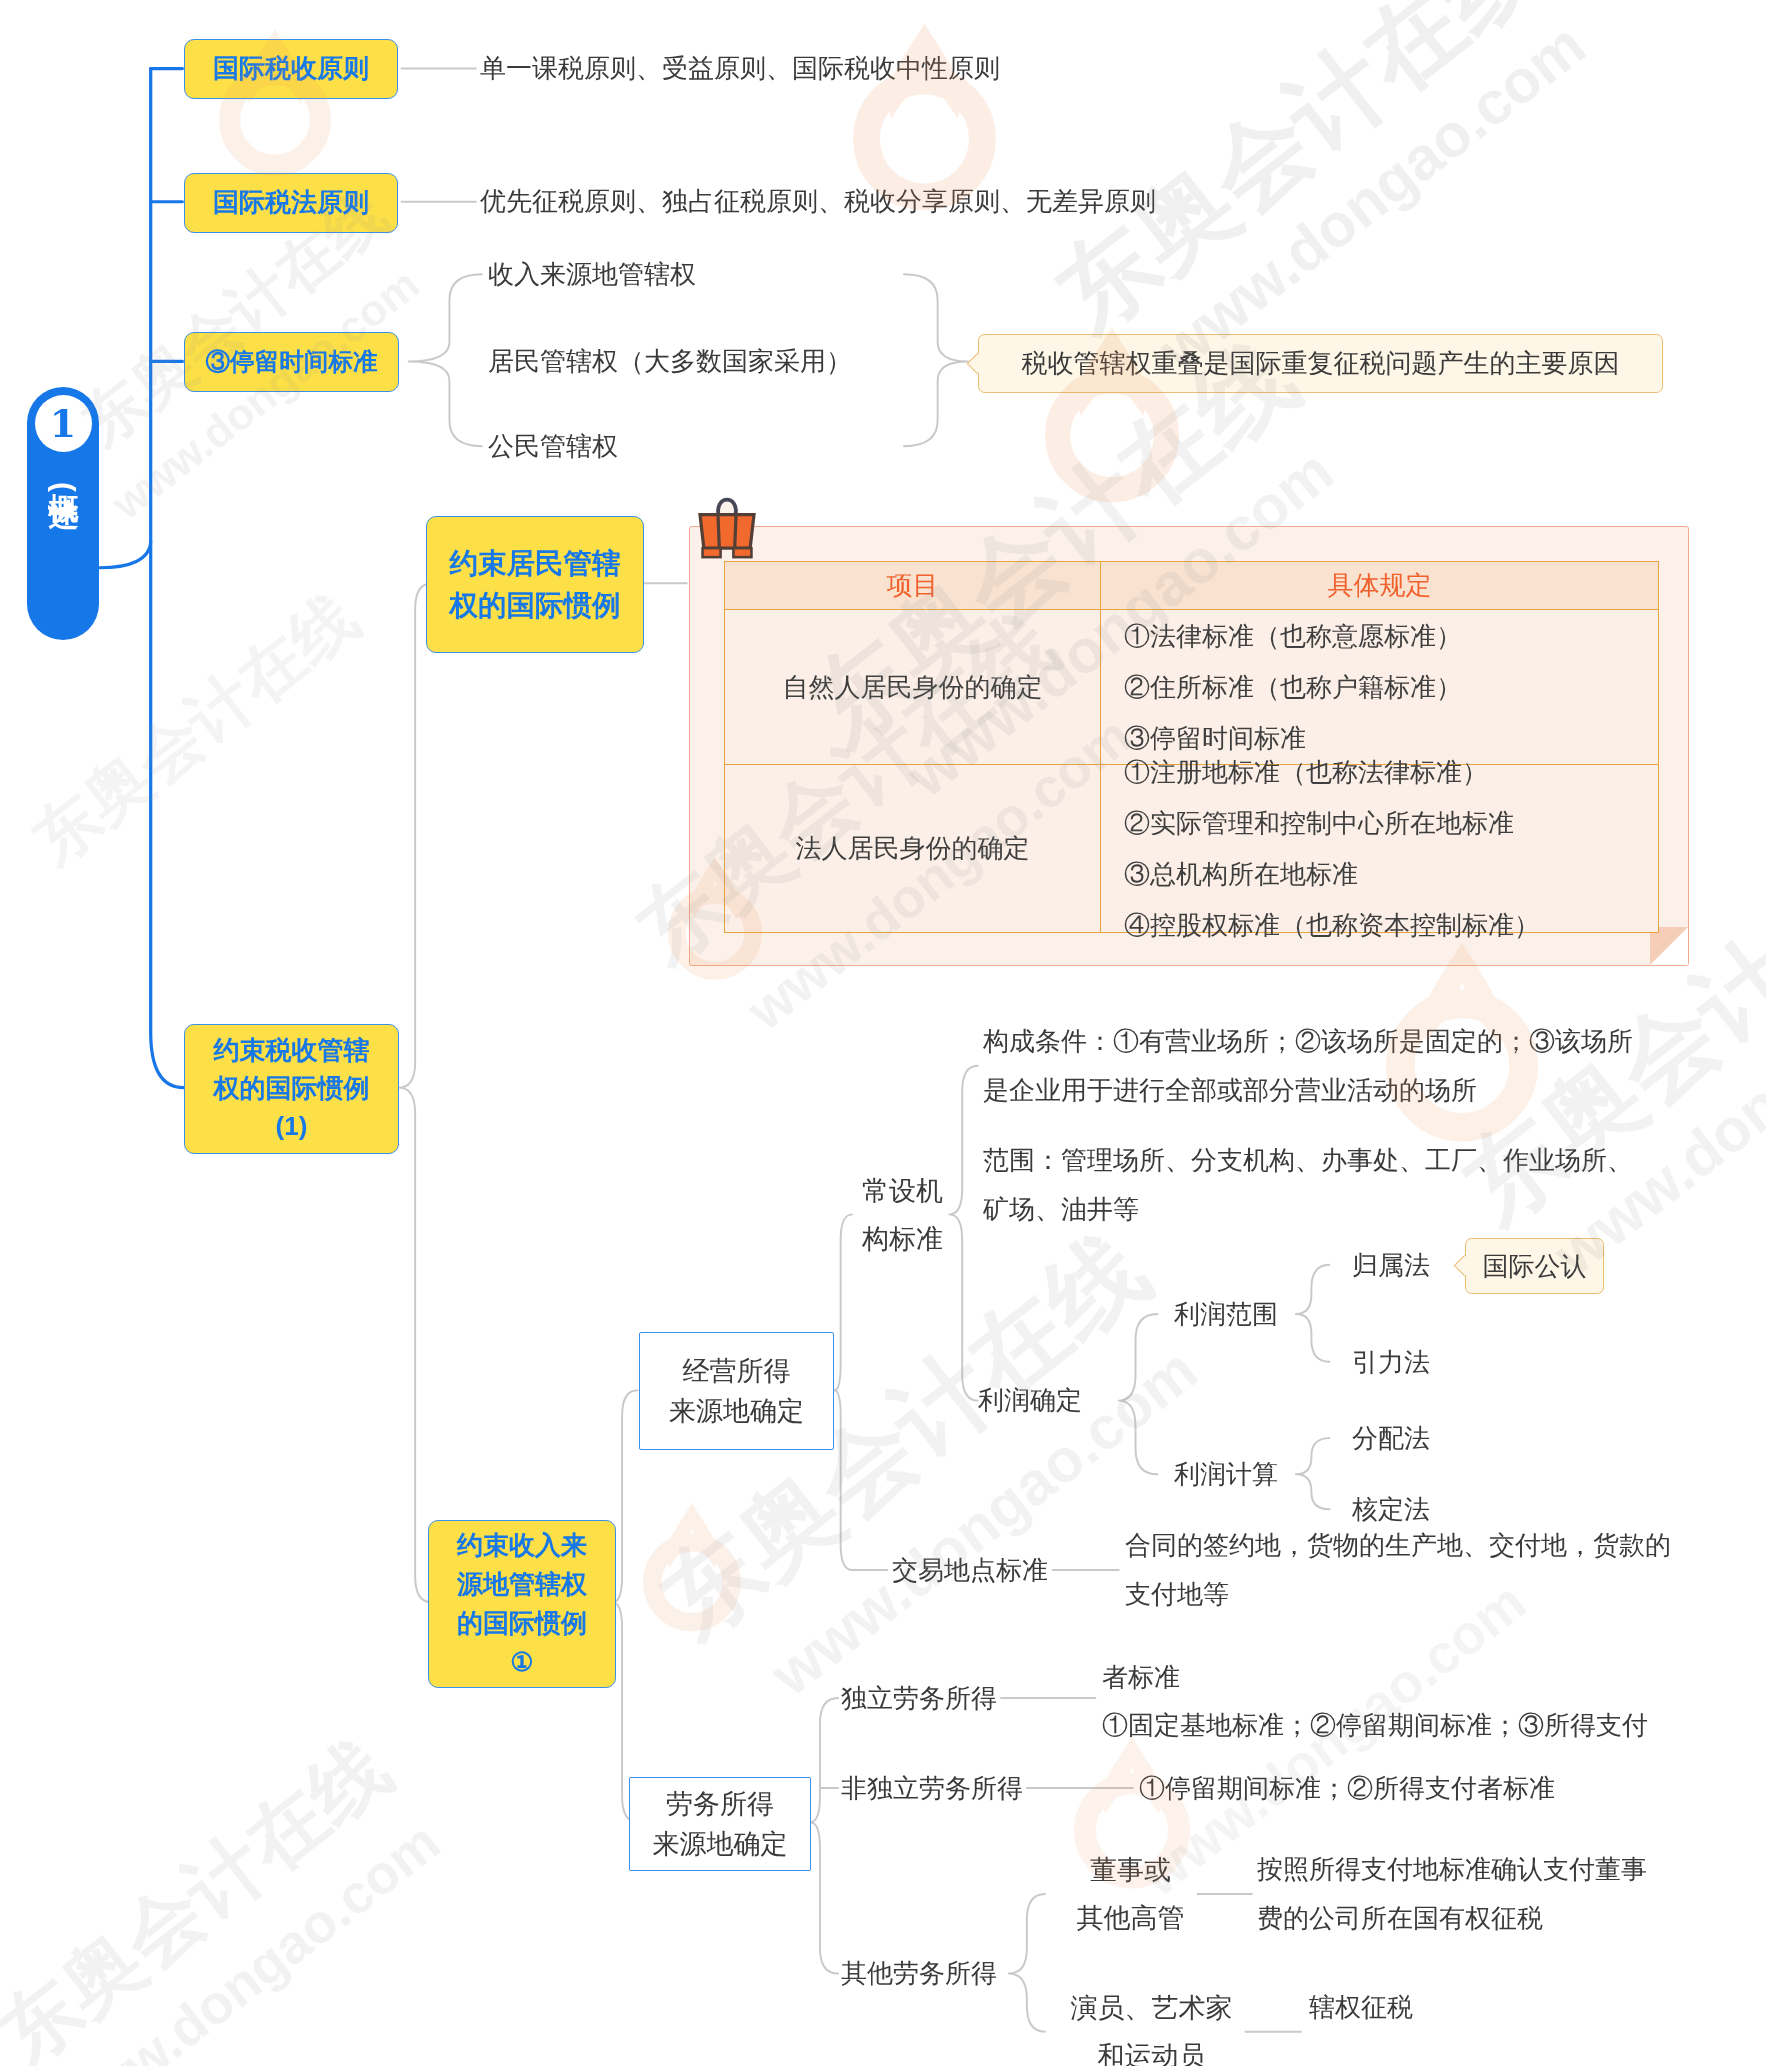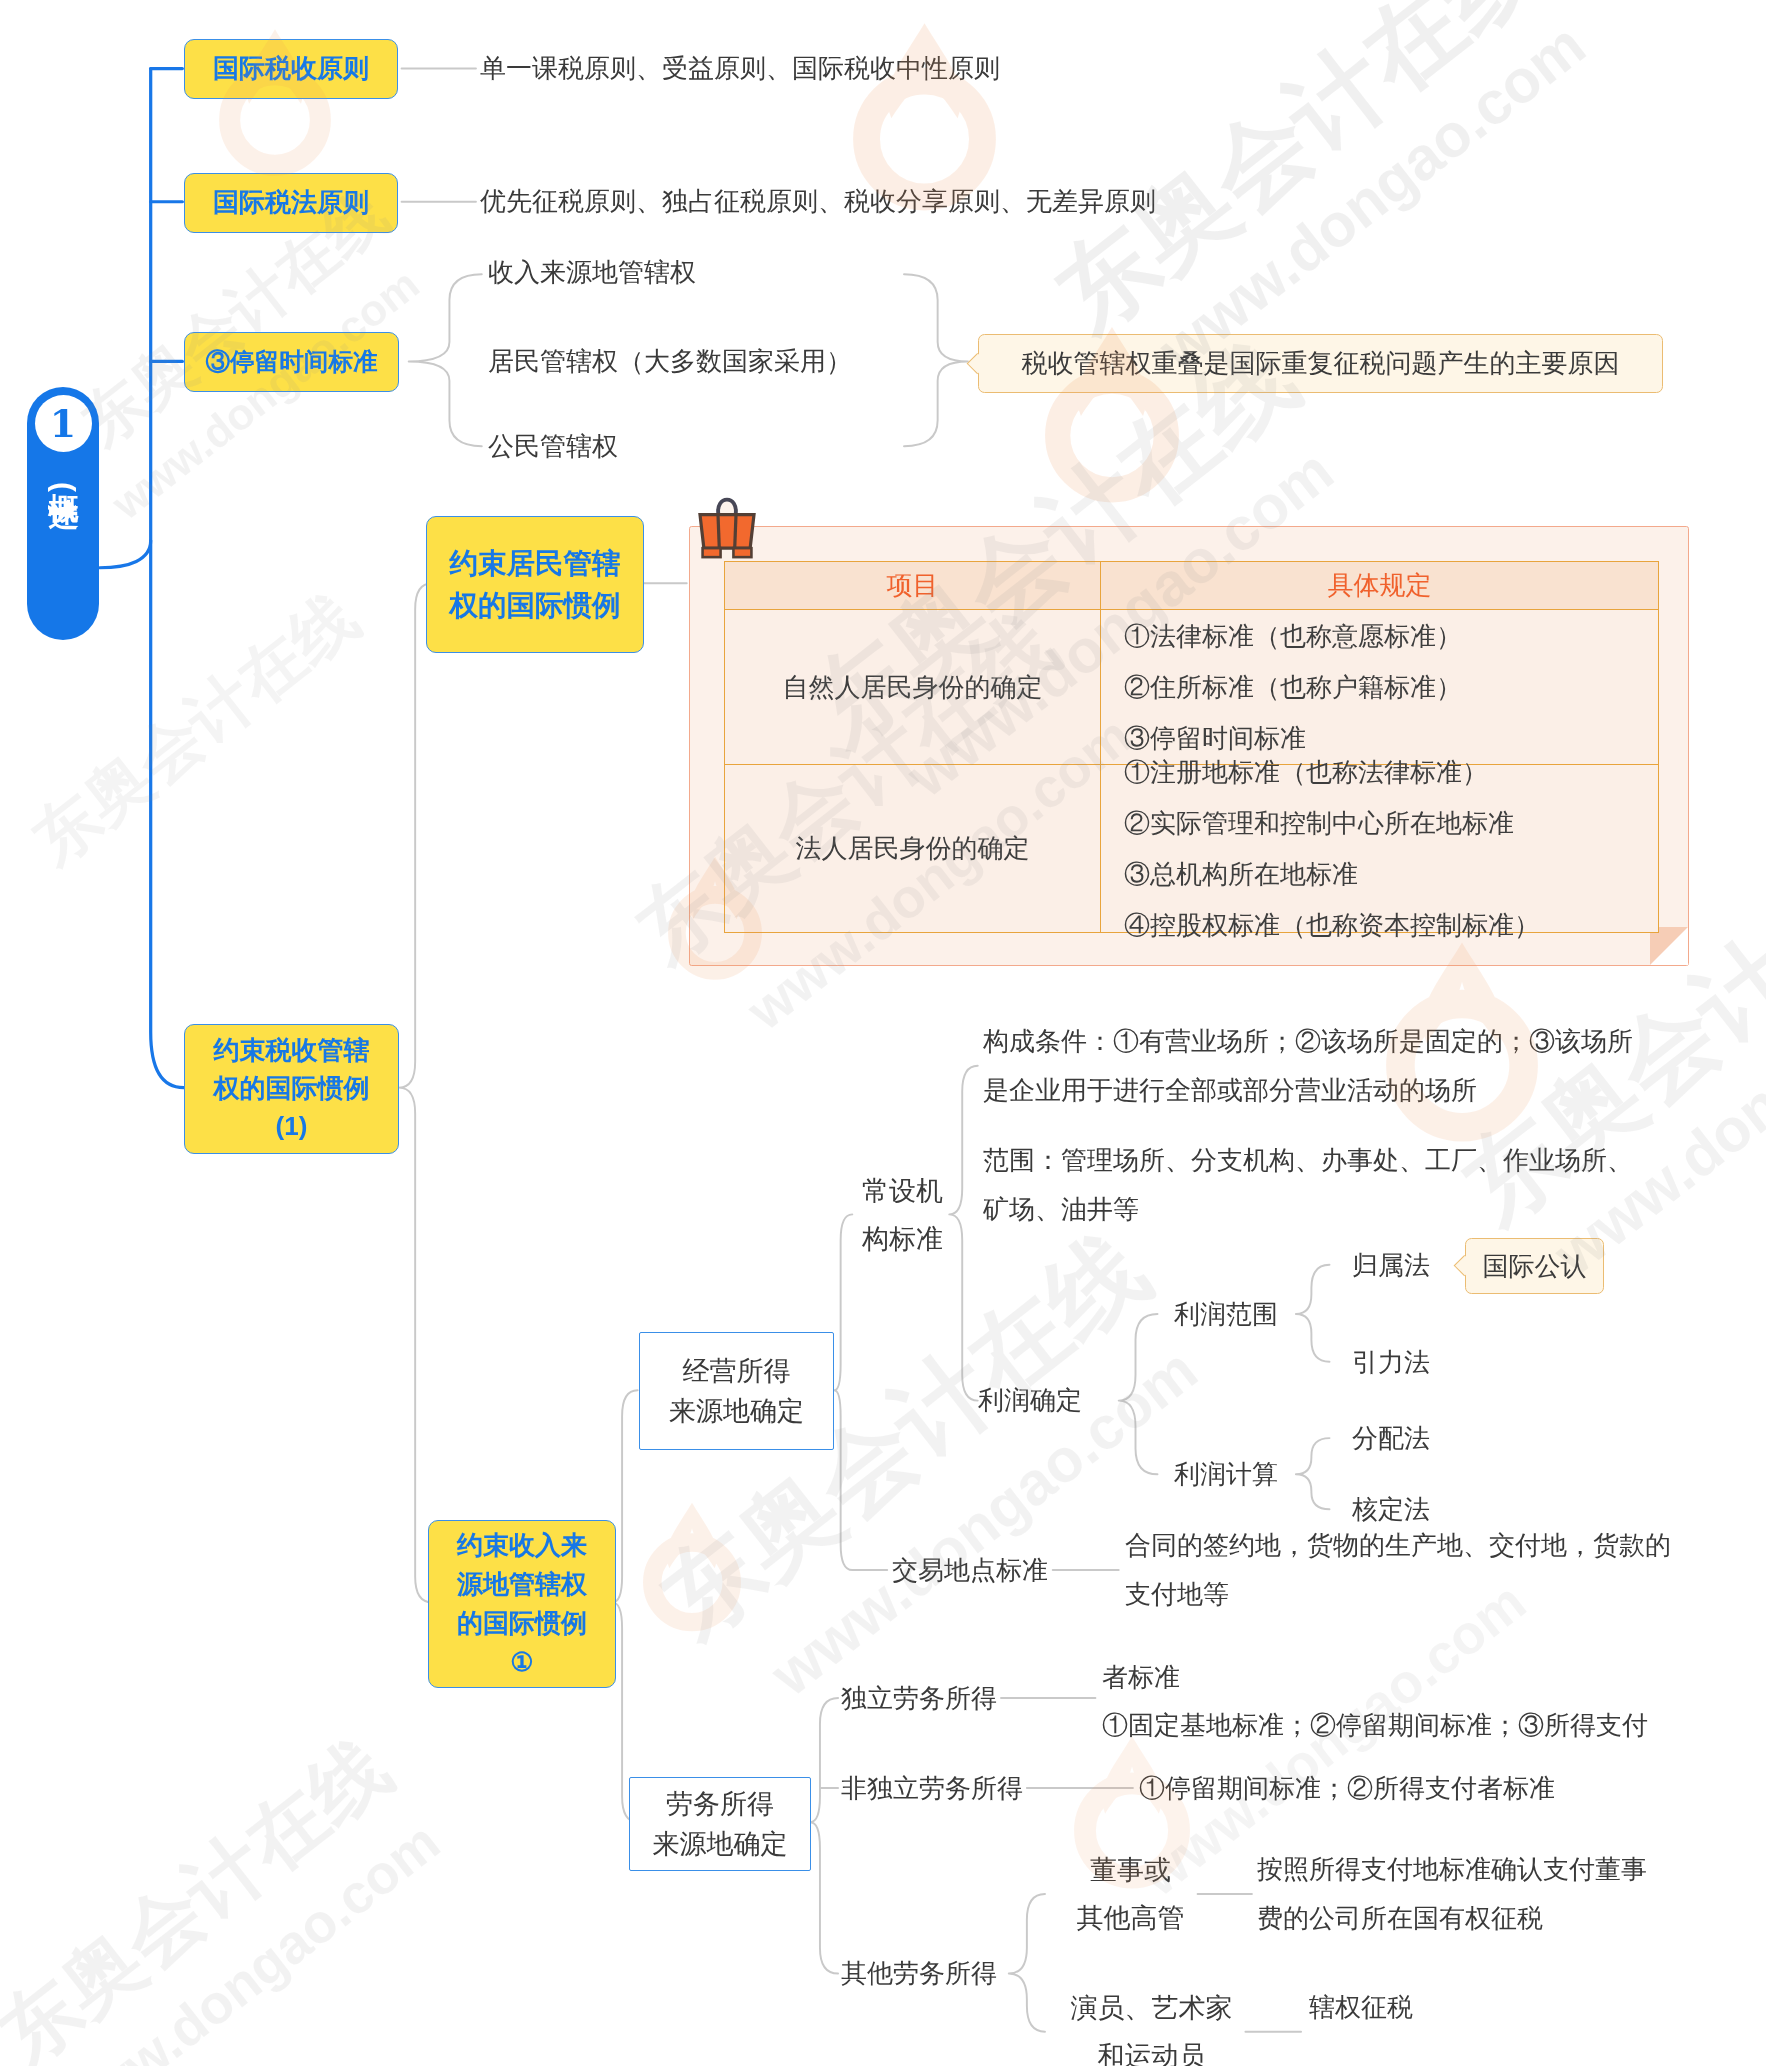--- a/index.html
+++ b/index.html
@@ -112,21 +112,21 @@
 <div class="label" style="left:480px;top:49px;">单一课税原则、受益原则、国际税收中性原则</div>
 
 <div class="node" style="left:184px;top:173px;width:212px;height:58px;">
   <span>国际税法原则</span>
 </div>
 <div class="label" style="left:480px;top:182px;">优先征税原则、独占征税原则、税收分享原则、无差异原则</div>
 
 <div class="node" style="left:184px;top:332px;width:213px;height:58px;font-size:24.6px;">
   <span>③停留时间标准</span>
 </div>
-<div class="label" style="left:488px;top:255px;font-family:Liberation Mono, monospace;">收入来源地管辖权</div>
+<div class="label" style="left:488px;top:255px;">收入来源地管辖权</div>
 <div class="label" style="left:488px;top:342px;text-align:center;">居民管辖权（大多数国家采用）</div>
 <div class="label" style="left:488px;top:427px;">公民管辖权</div>
 <div class="callout" style="left:978px;top:334px;width:683px;height:57px;">
   <span>税收管辖权重叠是国际重复征税问题产生的主要原因</span>
 </div>
 
 <div class="node" style="left:184px;top:1024px;width:213px;height:128px;">
   <div>约束税收管辖</div>
   <div>权的国际惯例</div>
   <div>(1)</div>

